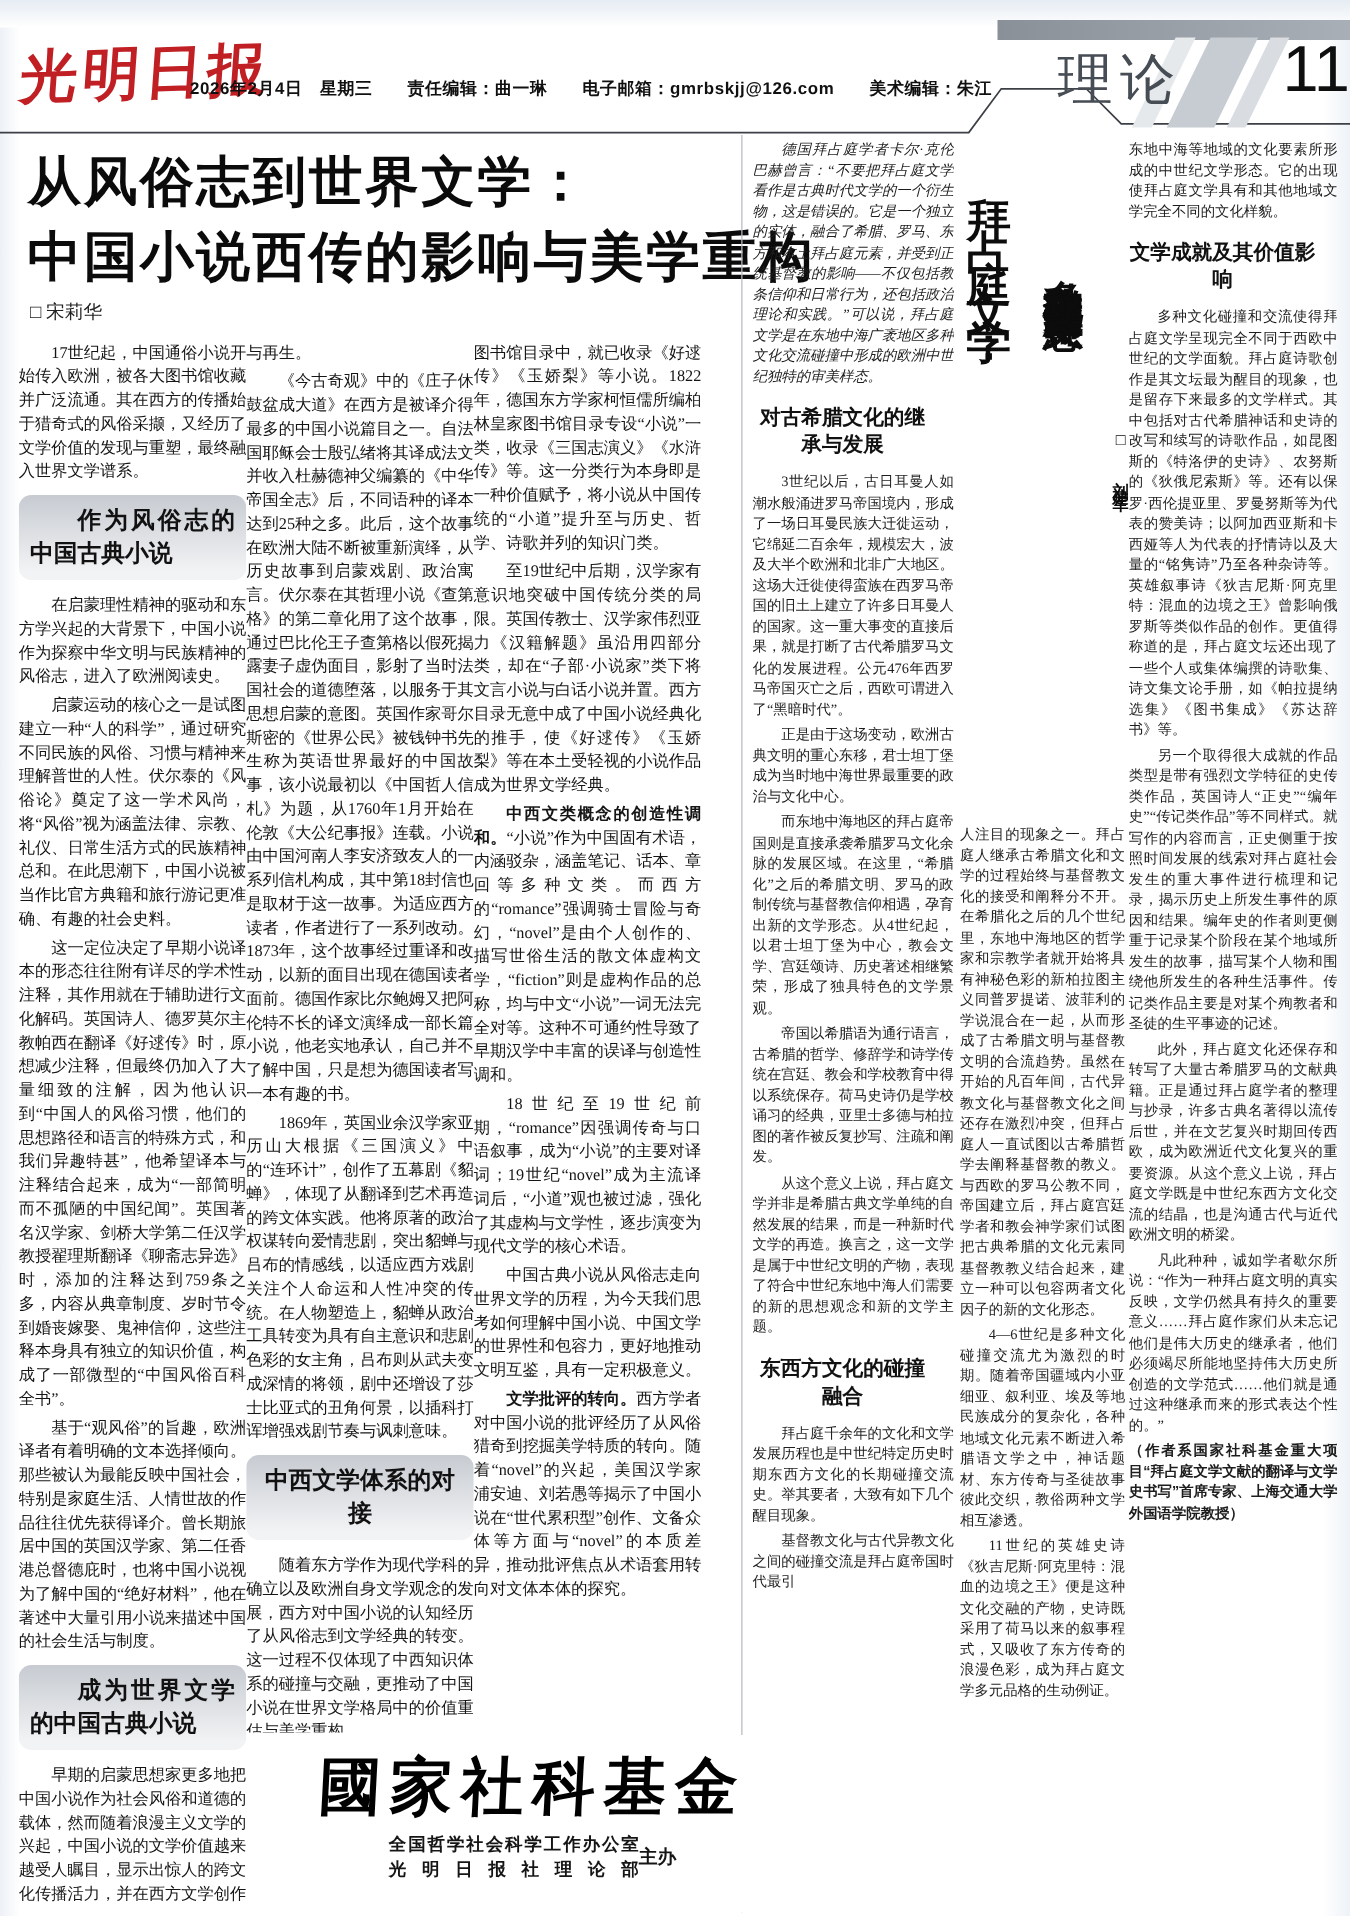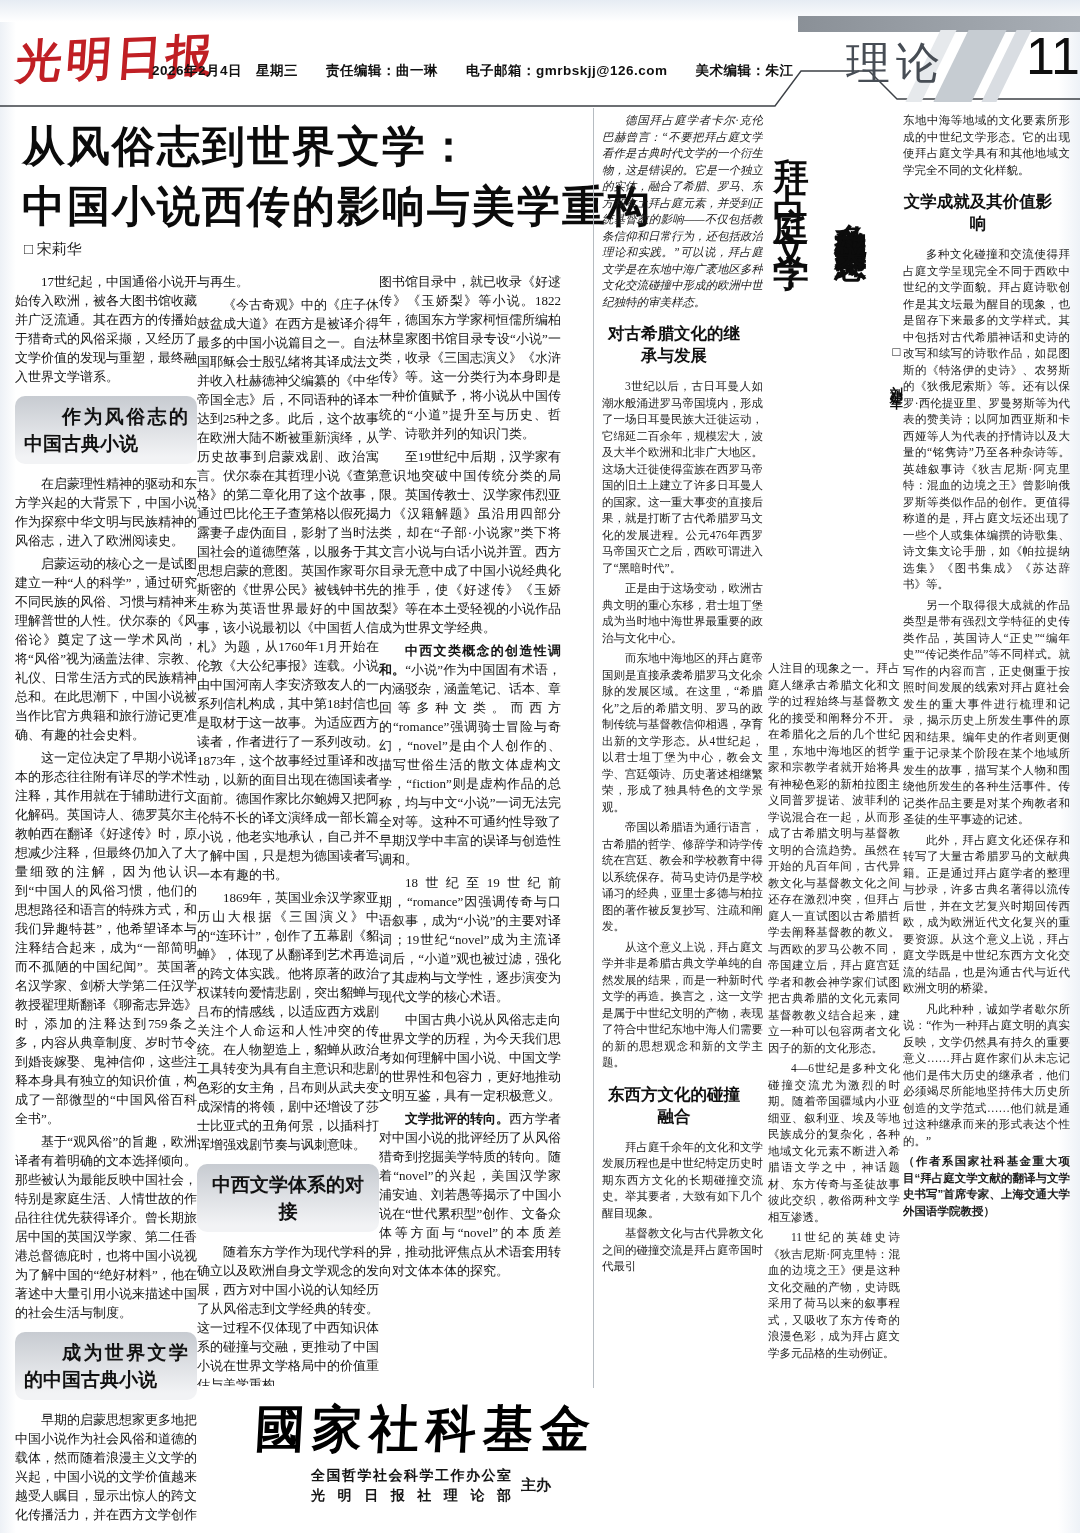--- a/index.html
+++ b/index.html
@@ -66,21 +66,21 @@
   .vtitle>div{writing-mode:vertical-rl;font-family:"Liberation Sans","DejaVu Sans",sans-serif;
         font-weight:900;color:#0c0c0c;}
   .vt-main{font-size:36px;letter-spacing:24px;margin-top:18px;}
   .vt-sub{font-size:32px;letter-spacing:2px;margin-top:86px;}
   .vt-byline{font-size:13px;font-weight:400;letter-spacing:6px;margin-top:232px;color:#222;}
 
   
   .fund{position:absolute;left:253px;top:1388px;width:350px;height:142px;background:#ffffff;z-index:5;}
   .fund-callig{font-size:50px;font-weight:800;letter-spacing:7px;color:#000;margin:8px 0 2px 2px;
         font-family:"Liberation Serif","DejaVu Serif",serif;transform:skewX(-3deg);}
-  .fund-orgs{display:flex;align-items:center;gap:10px;margin-left:58px;}
+  .fund-orgs{display:flex;align-items:center;margin-left:58px;}
   .fund-org-lines{width:200px;font-size:14px;font-weight:700;line-height:20px;
         font-family:"Liberation Sans","DejaVu Sans",sans-serif;}
   .fund-org-lines div{text-align-last:justify;}
   .fund-suffix{font-size:15px;font-weight:700;font-family:"Liberation Sans","DejaVu Sans",sans-serif;}
 </style>
 </head>
 <body>
 
 <div class="page">
 

